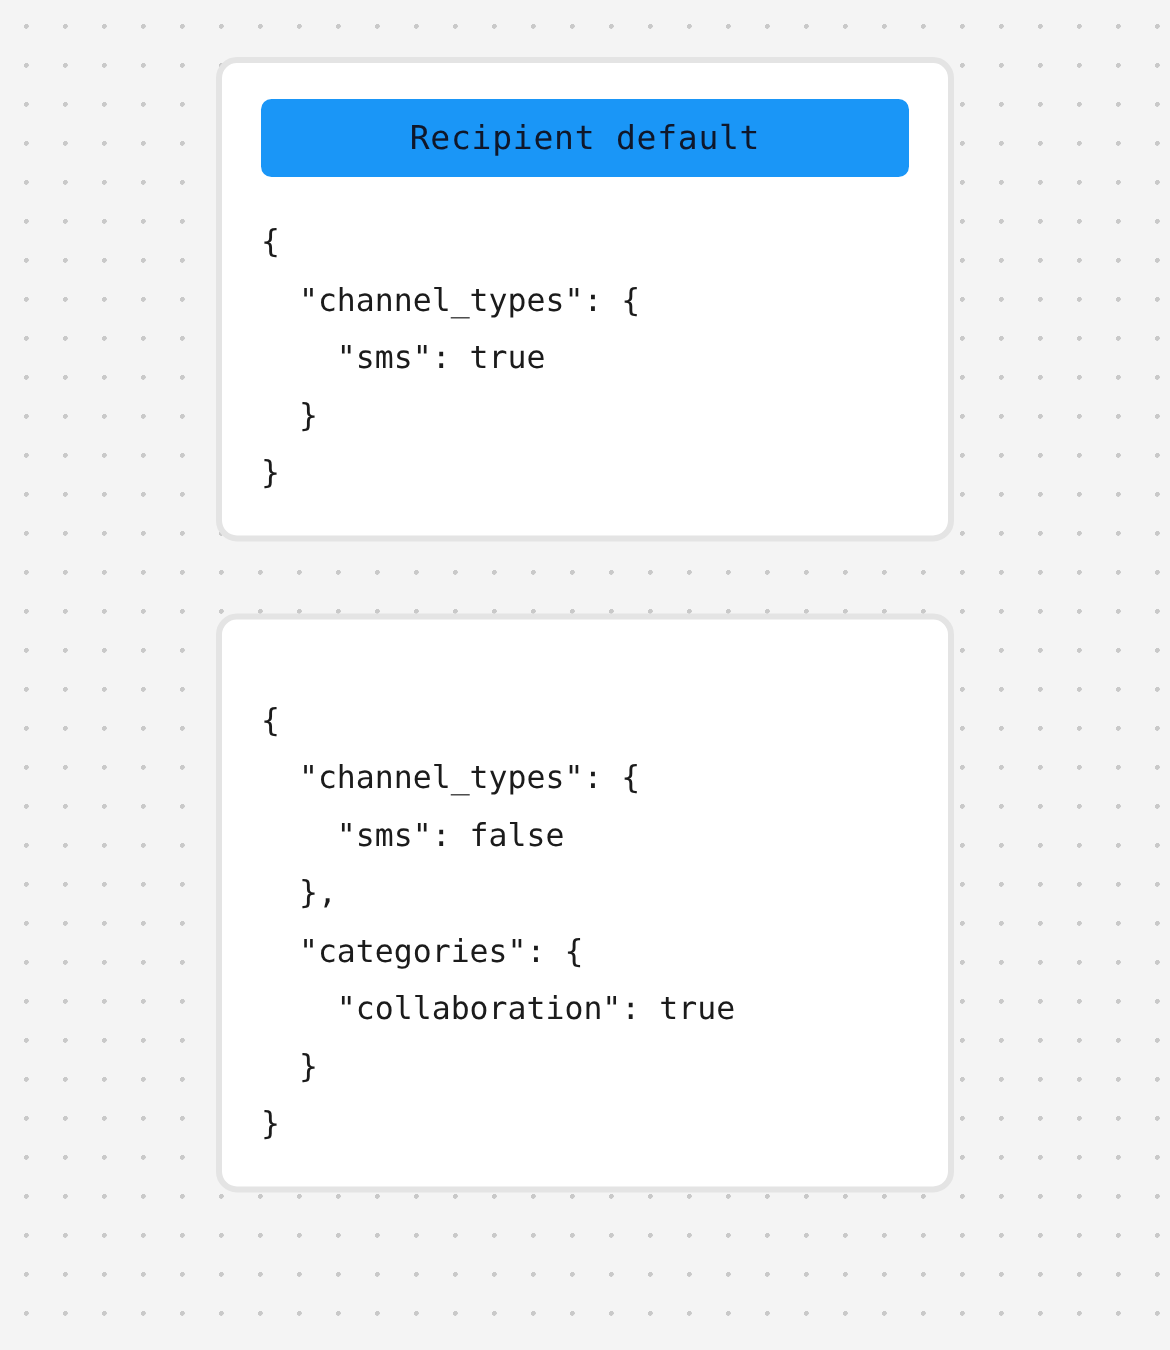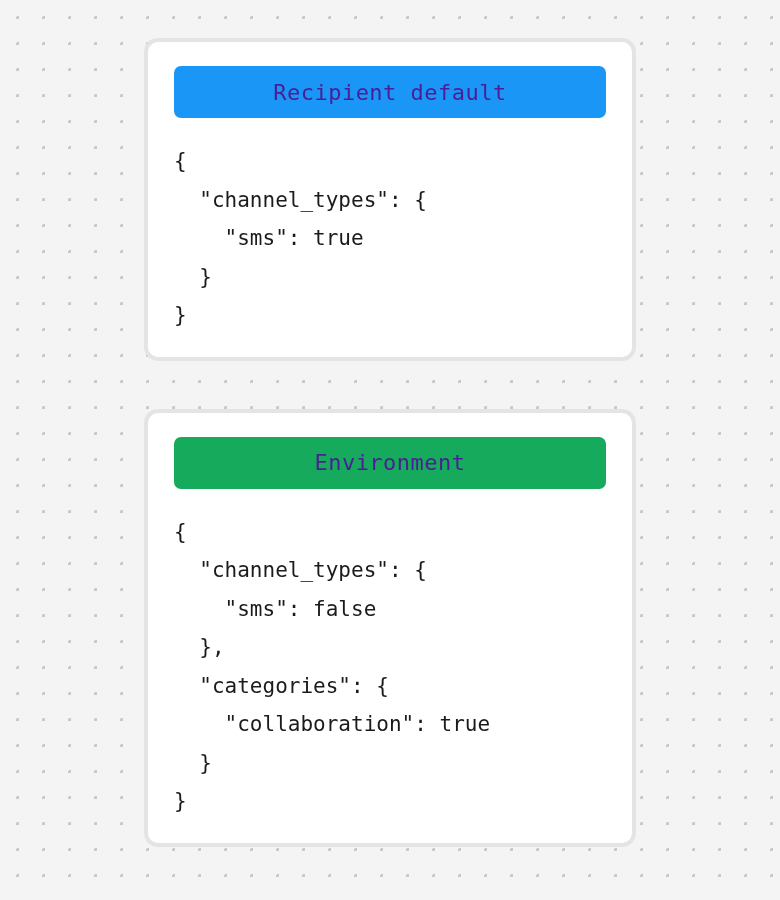--- a/index.html
+++ b/index.html
@@ -47,21 +47,21 @@
     margin-top: 48px;
   }
 
   .card-header {
     box-sizing: border-box;
     display: flex;
     align-items: center;
     justify-content: center;
     height: 52px;
     border-radius: 7px;
-    color: #4c1d95;
+    color: #0f172a;
     font-family: "DejaVu Sans Mono", "Liberation Mono", monospace;
     font-size: 22px;
     font-weight: 400;
     letter-spacing: 0.5px;
     white-space: pre;
     user-select: none;
   }
   .card-header.accent-blue { background: #1a96f7; }
   .card-header.accent-green { background: #16ab5c; }
 
@@ -86,21 +86,20 @@
     <div class="card">
       <div class="card-header accent-blue" style="background: rgb(26, 150, 247);">Recipient default</div>
       <pre class="card-body">{
   "channel_types": {
     "sms": true
   }
 }</pre>
     </div>
 
     <div class="card">
-      <div class="card-header accent-green" style="background: rgb(22, 171, 92);">Environment</div>
       <pre class="card-body">{
   "channel_types": {
     "sms": false
   },
   "categories": {
     "collaboration": true
   }
 }</pre>
     </div>
 

